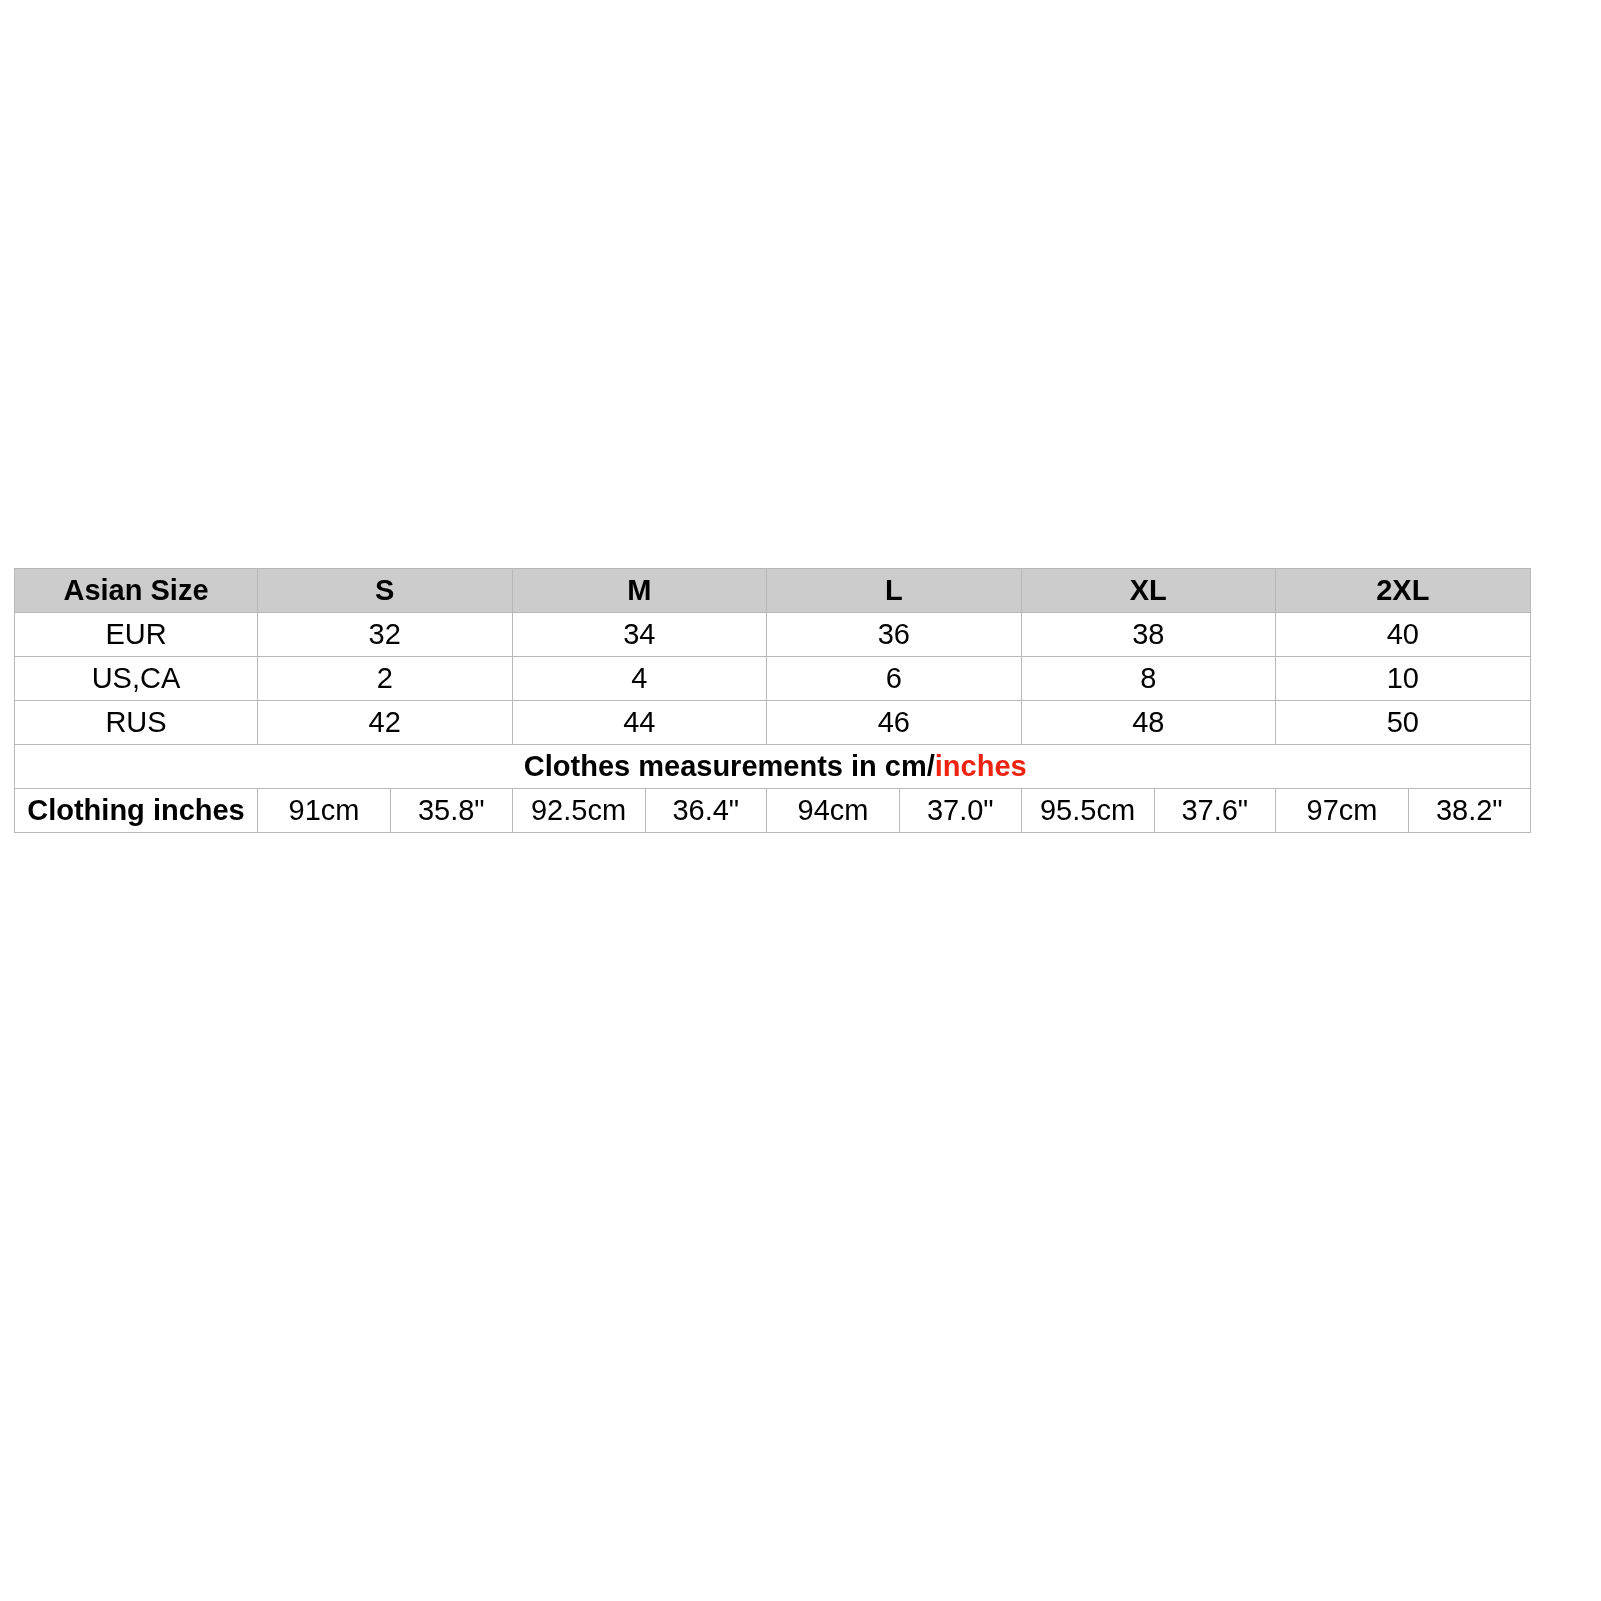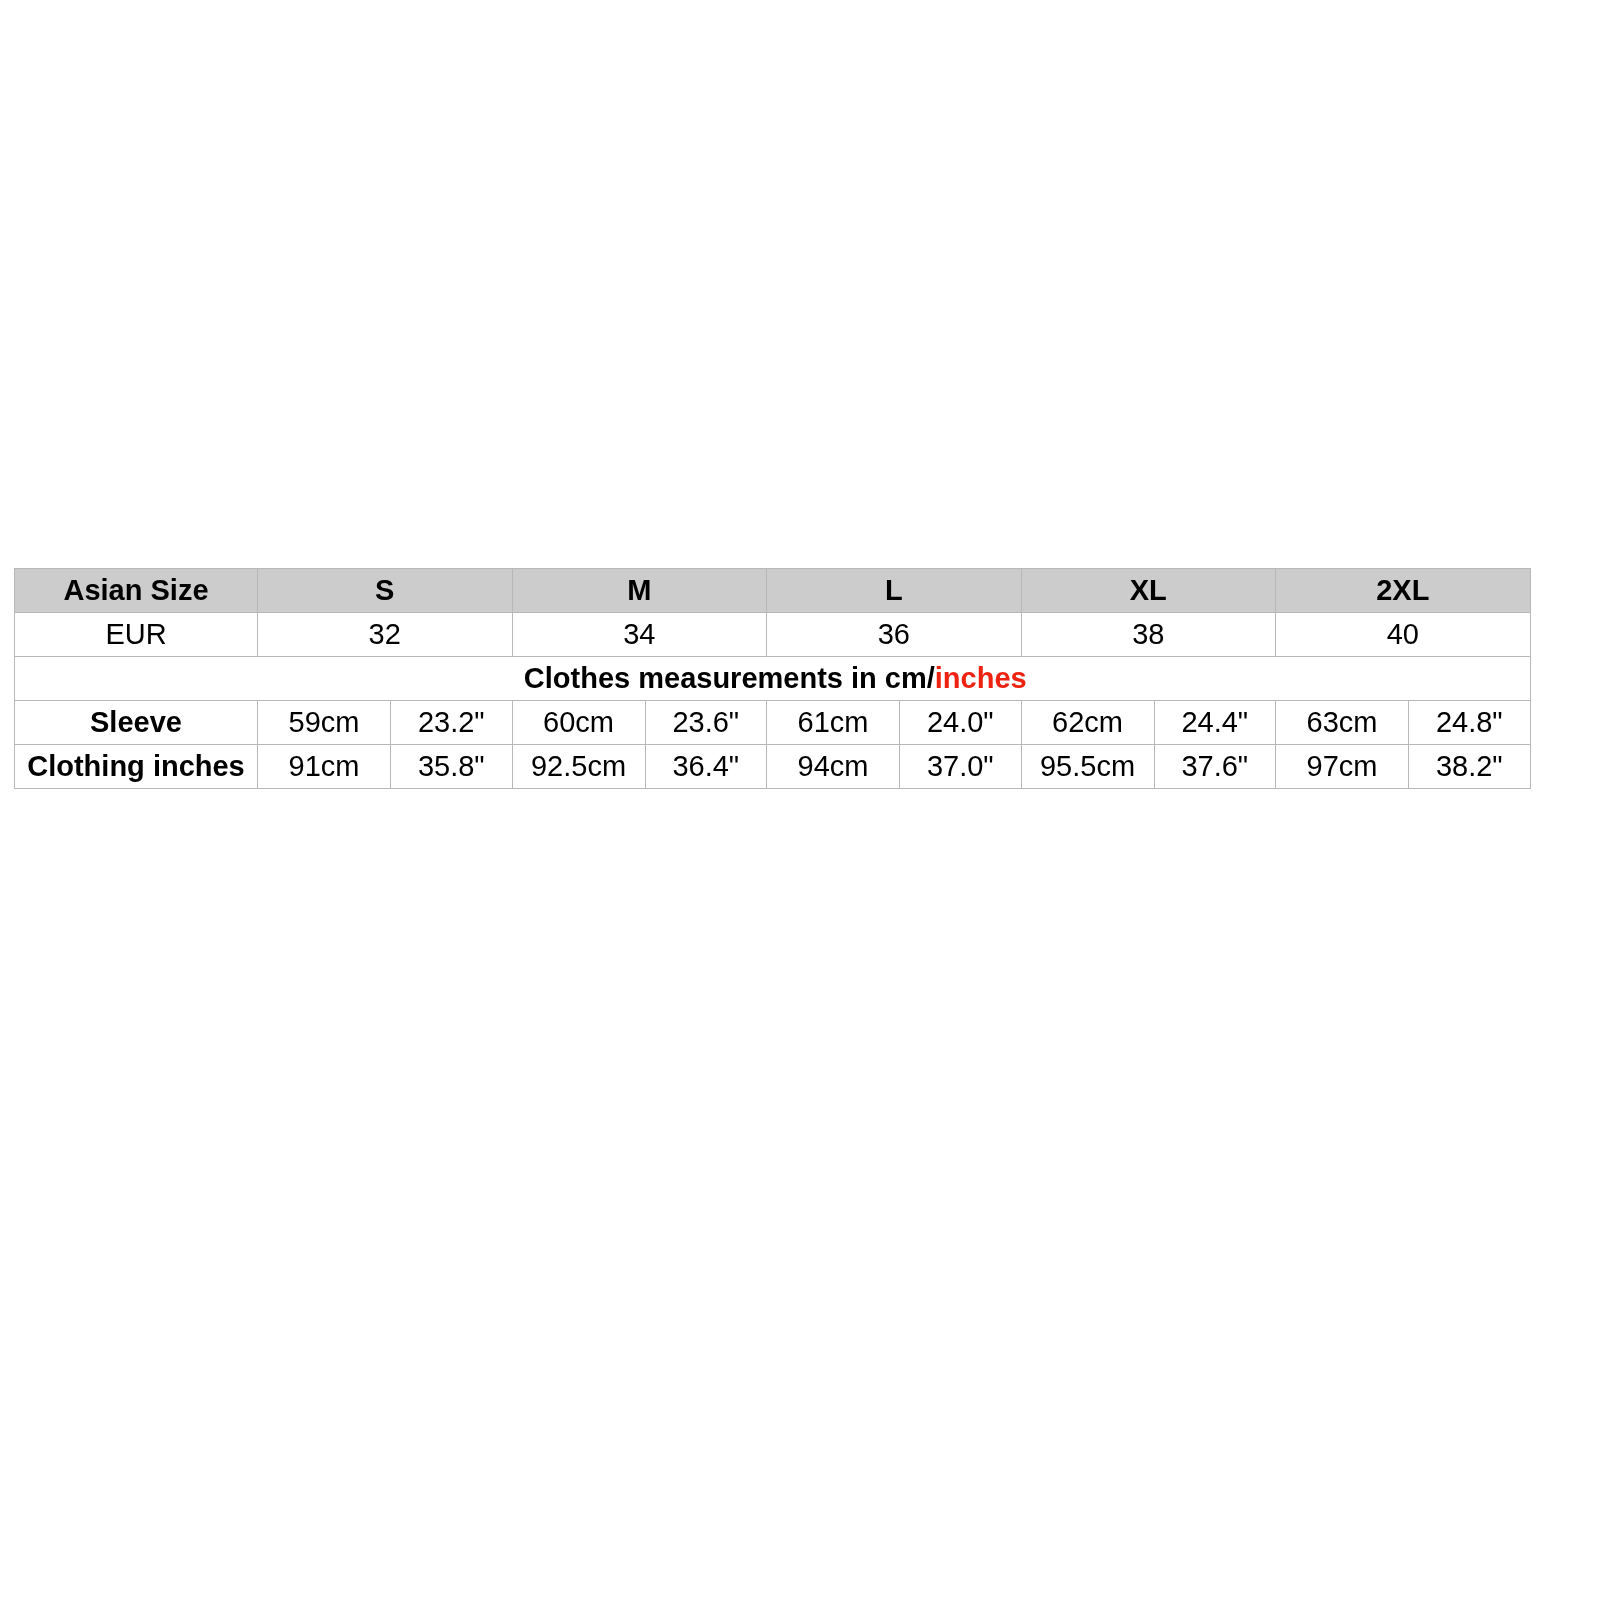--- a/index.html
+++ b/index.html
@@ -119,40 +119,43 @@
 
       <tr class="row-conv">
         <td class="label">EUR</td>
         <td colspan="2">32</td>
         <td colspan="2">34</td>
         <td colspan="2">36</td>
         <td colspan="2">38</td>
         <td colspan="2">40</td>
       </tr>
 
+      <tr class="row-conv">
+        <td class="label">US,CA</td>
+        <td colspan="2">2</td>
+        <td colspan="2">4</td>
+        <td colspan="2">6</td>
+        <td colspan="2">8</td>
+        <td colspan="2">10</td>
+      </tr>
 
 
+      <tr class="row-conv">
+        <td class="label">RUS</td>
+        <td colspan="2">42</td>
+        <td colspan="2">44</td>
+        <td colspan="2">46</td>
+        <td colspan="2">48</td>
+        <td colspan="2">50</td>
+      </tr>
 
       <tr class="row-banner">
         <td colspan="11"><span>Clothes measurements in cm/</span><span class="unit-red">inches</span></td>
       </tr>
 
-      <tr>
-        <td class="label">Sleeve</td>
-        <td class="cm-cell">59cm</td>
-        <td class="in-cell">23.2"</td>
-        <td class="cm-cell">60cm</td>
-        <td class="in-cell">23.6"</td>
-        <td class="cm-cell">61cm</td>
-        <td class="in-cell">24.0"</td>
-        <td class="cm-cell">62cm</td>
-        <td class="in-cell">24.4"</td>
-        <td class="cm-cell">63cm</td>
-        <td class="in-cell">24.8"</td>
-      </tr>
 
 
 
       <tr>
         <td class="label">Clothing inches</td>
         <td class="cm-cell">91cm</td>
         <td class="in-cell">35.8"</td>
         <td class="cm-cell">92.5cm</td>
         <td class="in-cell">36.4"</td>
         <td class="cm-cell">94cm</td>

